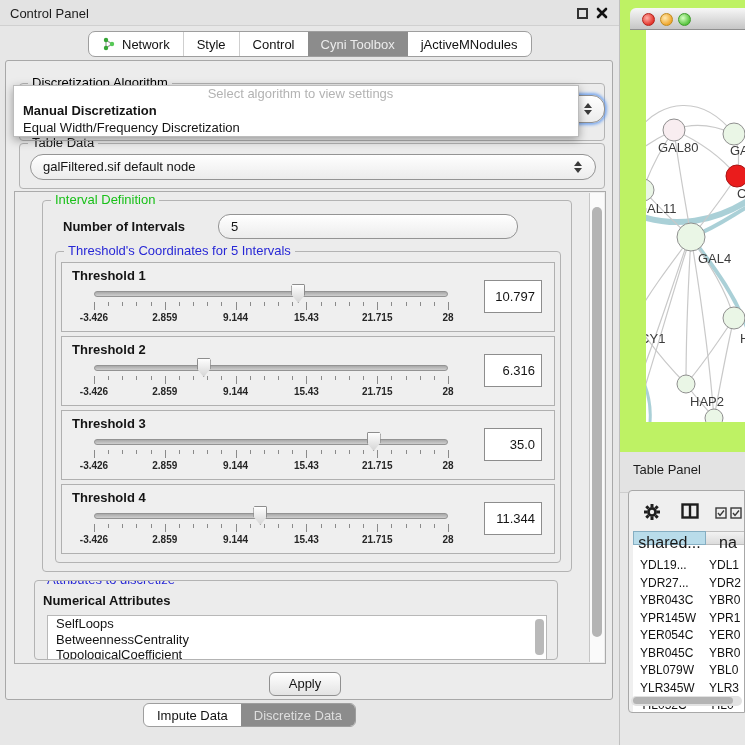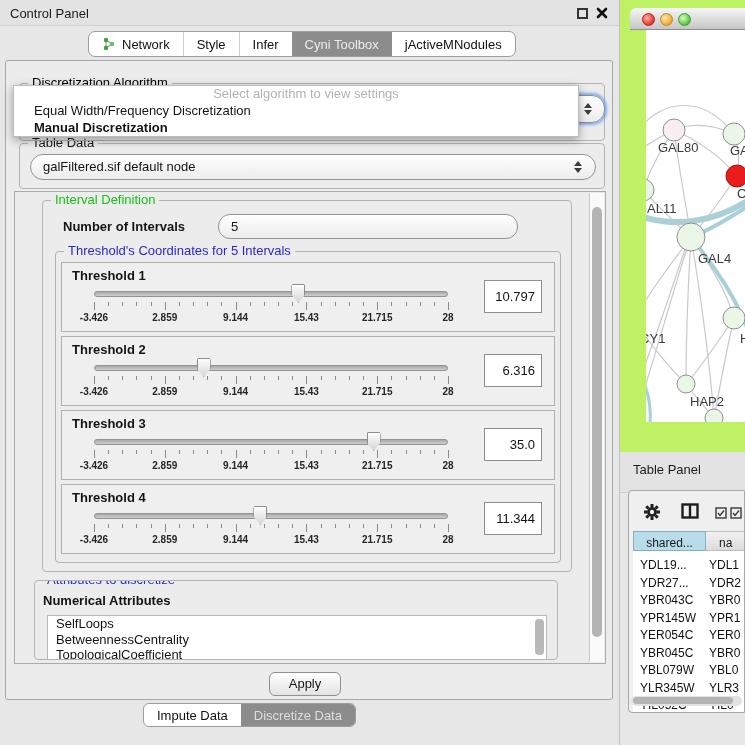--- a/index.html
+++ b/index.html
@@ -29,21 +29,21 @@
   .t-gray{color:#000000}.t-green{color:#18c018}.t-blue{color:#2828d6}.t-black{color:#1a1a1a}
 
   
   .algo-group{left:13px;top:22px;width:586px;height:58px;z-index:1}
   .algo-combo{position:absolute;left:25px;top:34px;width:574px;height:28px;background:linear-gradient(#fff,#ececec);
     border:1px solid #8f8f8f;border-radius:13px;box-shadow:0 0 3px 2px rgba(90,150,240,.75);z-index:2}
 
   
   .popup{position:absolute;left:7px;top:24px;width:566px;height:52px;background:#fff;border:1px solid #bcbcbc;
     box-shadow:0 3px 9px rgba(0,0,0,.35);z-index:5;overflow:hidden}
-  .popup-row{font-size:13px;color:#141414;height:17px;line-height:17px;padding-left:20px;cursor:pointer}
+  .popup-row{font-size:13px;color:#141414;height:17px;line-height:17px;padding-left:9px;cursor:pointer}
   .popup-row.placeholder{text-align:center;color:#b3b3b3;height:16px;line-height:16px}
   .popup-row.bold{font-weight:bold}
 
   
   .tdata-group{left:13px;top:82px;width:586px;height:46px}
   .tdata-combo{position:absolute;left:10px;top:10px;width:566px;height:26px;background:linear-gradient(#fff,#ececec);
     border:1px solid #949494;border-radius:13px;font-size:13px;color:#141414;line-height:24px;padding-left:12px;cursor:pointer}
   .spinner{position:absolute;right:12px;top:50%;transform:translateY(-50%);width:8px;height:12px}
   .spinner:before,.spinner:after{content:"";position:absolute;left:0;border-left:4px solid transparent;border-right:4px solid transparent}
   .spinner:before{top:0;border-bottom:5px solid #3c3c3c}
@@ -99,21 +99,21 @@
   .tl-yellow{left:30px;background:radial-gradient(circle at 4px 4px,#ffe9b0,#f0a72e 70%);border:1px solid #c08a1e}
   .tl-green{left:48px;background:radial-gradient(circle at 4px 4px,#d6ffc2,#58c43f 70%);border:1px solid #3f9b2c}
   .net-canvas{position:absolute;left:26px;top:30px;width:99px;height:392px;background:#fff}
 
   .tpanel-bar{position:absolute;left:0;top:452px;width:125px;height:41px;background:#e3e3e3;border-bottom:1px solid #cdcdcd}
   .tpanel-title{position:absolute;left:13px;top:10px;font-size:13px;color:#1c1c1c}
   .tbl{position:absolute;left:8px;top:490px;width:117px;height:223px;background:#efefef;border:1px solid #a8a8a8;border-radius:4px 0 0 4px;overflow:hidden}
   .tbl-toolbar{position:absolute;left:0;top:0;width:100%;height:38px}
   .tbl-icon{position:absolute;top:12px;cursor:pointer}
   .tbl-grid{position:absolute;left:4px;top:40px;width:113px;bottom:0;background:#fff}
-  .tbl-header{position:absolute;top:0;height:20px;font-size:12px;color:#1a1a1a;line-height:22px;cursor:pointer}
+  .tbl-header{position:absolute;top:0;height:14px;font-size:16px;color:#1a1a1a;line-height:22px;cursor:pointer}
   .th1{left:0;width:73px;background:#b9dcea;border:1px solid #85aec2;text-align:center}
   .th2{left:73px;width:44px;background:linear-gradient(#f2f2f2,#dcdcdc);border:1px solid #bdbdbd;border-left:none;padding-left:13px}
   .tbl-row{position:absolute;left:0;width:113px;height:17.5px;font-size:12px;color:#111;cursor:pointer;background:#fff}
   .tbl-c1{position:absolute;left:7px;top:1px}
   .tbl-c2{position:absolute;left:76px;top:1px;white-space:nowrap}
   .hscroll{position:absolute;left:2px;bottom:6px;width:111px;height:10px;background:#e2e2e2;border:1px solid #cscsc;border-radius:5px}
   .hscroll .hthumb{position:absolute;left:2px;top:1px;width:100px;height:7px;background:#b4b4b4;border-radius:4px;cursor:pointer}
 </style>
 </head>
 <body>
@@ -138,21 +138,21 @@
               <circle cx="4" cy="3" r="2.2" fill="#37a537"></circle>
               <circle cx="4" cy="11" r="2.2" fill="#37a537"></circle>
               <circle cx="10" cy="7" r="2.2" fill="#57c957"></circle>
             </svg></span>
           <span>Network</span>
         </div>
         <div class="tab">
           <span>Style</span>
         </div>
         <div class="tab">
-          <span>Infer</span>
+          <span>Control</span>
         </div>
         <div class="tab selected">
           <span>Cyni Toolbox</span>
         </div>
         <div class="tab">
           <span>jActiveMNodules</span>
         </div>
       </div>
 
     <div class="cp-main">
@@ -160,22 +160,22 @@
       <div class="group algo-group">
         <span class="gtitle t-gray">Discretization Algorithm</span>
       </div>
       <div class="algo-combo">
         <span class="spinner"></span>
       </div>
 
       <div class="popup">
         <div class="popup-row placeholder">Select algorithm to view settings</div>
         <div id="algo-options">
+            <div class="popup-row bold">Manual Discretization</div>
             <div class="popup-row">Equal Width/Frequency Discretization</div>
-            <div class="popup-row bold">Manual Discretization</div>
           </div>
       </div>
 
       <div class="group tdata-group">
         <span class="gtitle t-black">Table Data</span>
         <div class="tdata-combo">galFiltered.sif default node</div>
         <span class="spinner" style="right:22px;top:23px"></span>
       </div>
 
       <div class="scrollbox">

